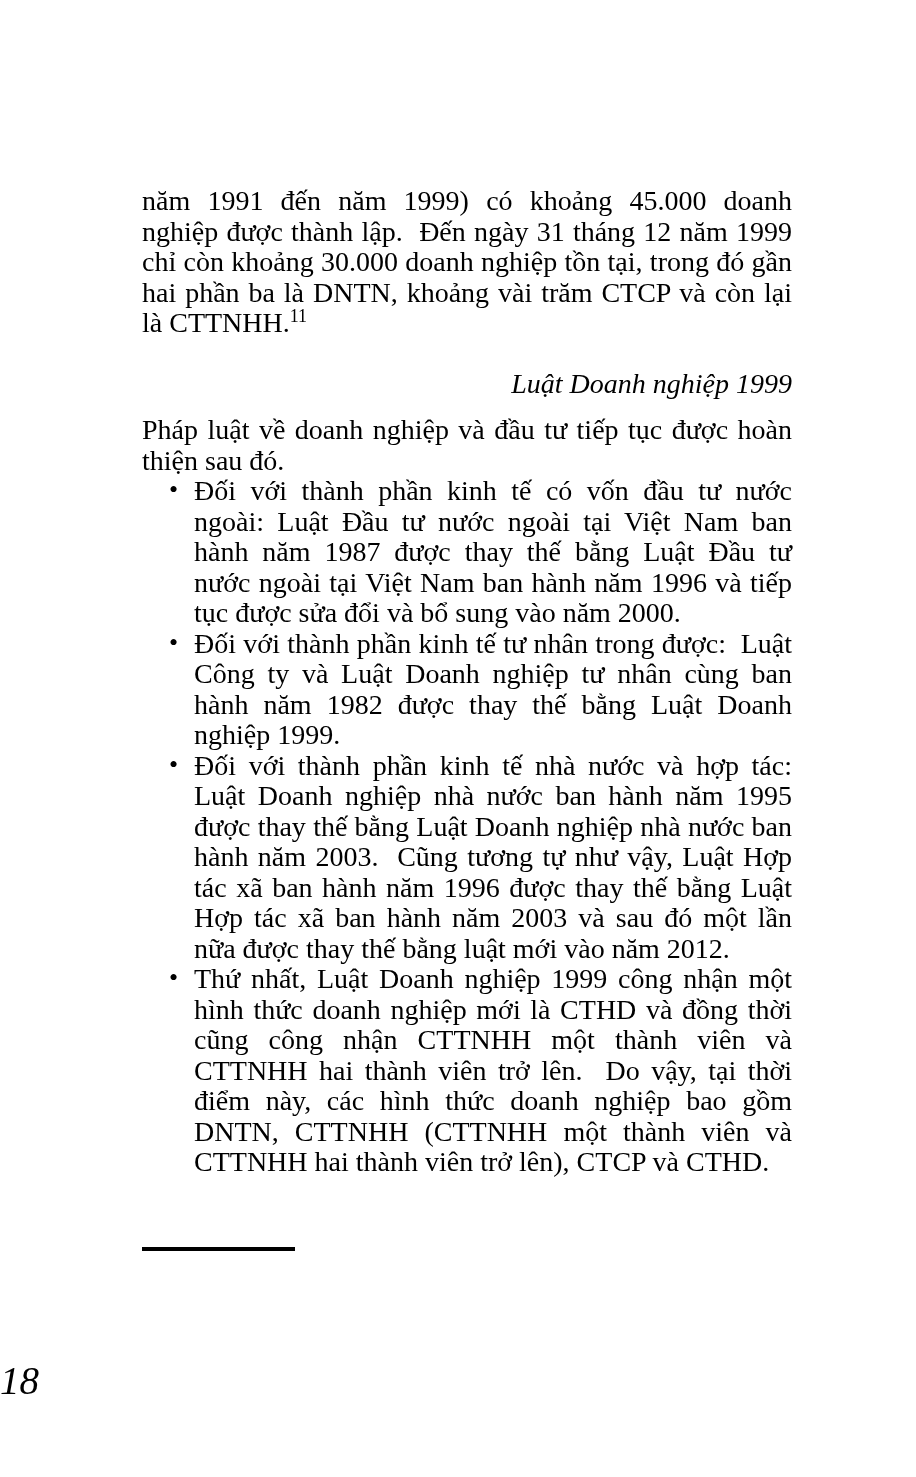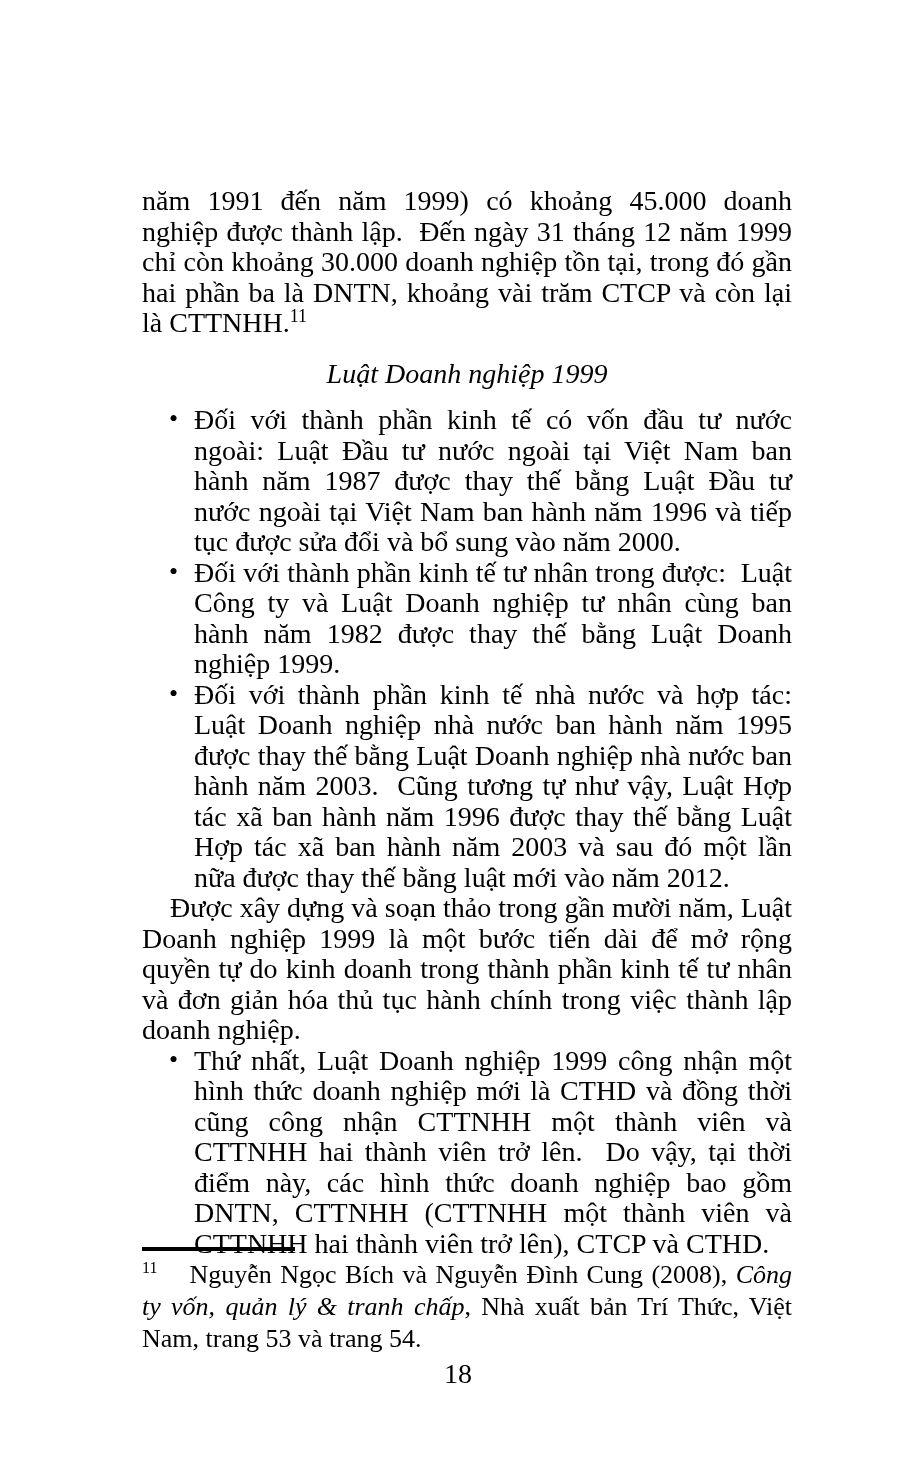--- a/index.html
+++ b/index.html
@@ -18,23 +18,23 @@
     left: 142px;
     top: 186px;
     width: 650px;
     font-size: 28px;
     line-height: 30.5px;
     text-align: justify;
   }
   [data-bind] { white-space: pre-wrap; }
   .heading {
     font-style: italic;
-    margin-top: 20px;
+    margin-top: 30px;
     margin-bottom: 16px;
-    text-align: center;
+    text-align: right;
   }
   .para { margin: 0; }
   .para.indent { text-indent: 28px; }
   .fnref {
     font-size: 18px;
     vertical-align: super;
     line-height: 0;
   }
   ul.bullets { list-style: none; margin: 0; padding: 0; }
   ul.bullets > li {
@@ -72,41 +72,40 @@
     vertical-align: super;
     line-height: 0;
     margin-right: 32px;
   }
   .fn-italic { font-style: italic; }
   .page-number {
     position: absolute;
     left: 0;
     top: 1358px;
     width: 916px;
-    text-align: center;
-    font-size: 28px;
+    font-size: 39px;
+    font-style: italic;
   }
 </style>
 </head>
 <body>
 
 <div class="page">
   <div class="body-text">
       <p class="para"><span data-bind="content.para1">năm 1991 đến năm 1999) có khoảng 45.000 doanh nghiệp được thành lập.  Đến ngày 31 tháng 12 năm 1999 chỉ còn khoảng 30.000 doanh nghiệp tồn tại, trong đó gần hai phần ba là DNTN, khoảng vài trăm CTCP và còn lại là CTTNHH.</span><sup class="fnref" data-bind="content.para1_footnote_ref">11</sup></p>
       <p class="heading" data-bind="content.heading">Luật Doanh nghiệp 1999</p>
+      <p class="para" data-bind="content.para2">Pháp luật về doanh nghiệp và đầu tư tiếp tục được hoàn thiện sau đó.</p>
       <ul class="bullets">
         <li><span class="bullet-marker" data-bind="content.bullet_char">•</span><span class="lead" data-bind="content.bullets.0.lead">Đối với thành phần kinh tế có vốn đầu tư nước ngoài</span><span data-bind="content.bullets.0.rest">: Luật Đầu tư nước ngoài tại Việt Nam ban hành năm 1987 được thay thế bằng Luật Đầu tư nước ngoài tại Việt Nam ban hành năm 1996 và tiếp tục được sửa đổi và bổ sung vào năm 2000.</span></li>
         <li><span class="bullet-marker" data-bind="content.bullet_char">•</span><span class="lead" data-bind="content.bullets.1.lead">Đối với thành phần kinh tế tư nhân trong được</span><span data-bind="content.bullets.1.rest">:  Luật Công ty và Luật Doanh nghiệp tư nhân cùng ban hành năm 1982 được thay thế bằng Luật Doanh nghiệp 1999.</span></li>
         <li><span class="bullet-marker" data-bind="content.bullet_char">•</span><span class="lead" data-bind="content.bullets.2.lead">Đối với thành phần kinh tế nhà nước và hợp tác</span><span data-bind="content.bullets.2.rest">:  Luật Doanh nghiệp nhà nước ban hành năm 1995 được thay thế bằng Luật Doanh nghiệp nhà nước ban hành năm 2003.  Cũng tương tự như vậy, Luật Hợp tác xã ban hành năm 1996 được thay thế bằng Luật Hợp tác xã ban hành năm 2003 và sau đó một lần nữa được thay thế bằng luật mới vào năm 2012.</span></li>
       </ul>
-      <p class="para indent" data-bind="content.para3">Được xây dựng và soạn thảo trong gần mười năm, Luật Doanh nghiệp 1999 là một bước tiến dài để mở rộng quyền tự do kinh doanh trong thành phần kinh tế tư nhân và đơn giản hóa thủ tục hành chính trong việc thành lập doanh nghiệp.</p>
       <ul class="bullets">
         <li><span class="bullet-marker" data-bind="content.bullet_char">•</span><span data-bind="content.bullets2.0.text">Thứ nhất, Luật Doanh nghiệp 1999 công nhận một hình thức doanh nghiệp mới là CTHD và đồng thời cũng công nhận CTTNHH một thành viên và CTTNHH hai thành viên trở lên.  Do vậy, tại thời điểm này, các hình thức doanh nghiệp bao gồm DNTN, CTTNHH (CTTNHH một thành viên và CTTNHH hai thành viên trở lên), CTCP và CTHD.</span></li>
       </ul>
     </div>
 
   <div class="footnote-block">
       <div class="fn-rule"></div>
-      <p class="fn-text"><sup class="fn-marker" data-bind="footnote.marker">11</sup><span data-bind="footnote.text_before_italic">Nguyễn Ngọc Bích và Nguyễn Đình Cung (2008), </span><span class="fn-italic" data-bind="footnote.italic_title">Công ty vốn, quản lý &amp; tranh chấp</span><span data-bind="footnote.text_after_italic">, Nhà xuất bản Trí Thức, Việt Nam, trang 53 và trang 54.</span></p>
     </div>
 
   <div class="page-number" data-bind="page.number">18</div>
 </div>
 
 </body></html>

